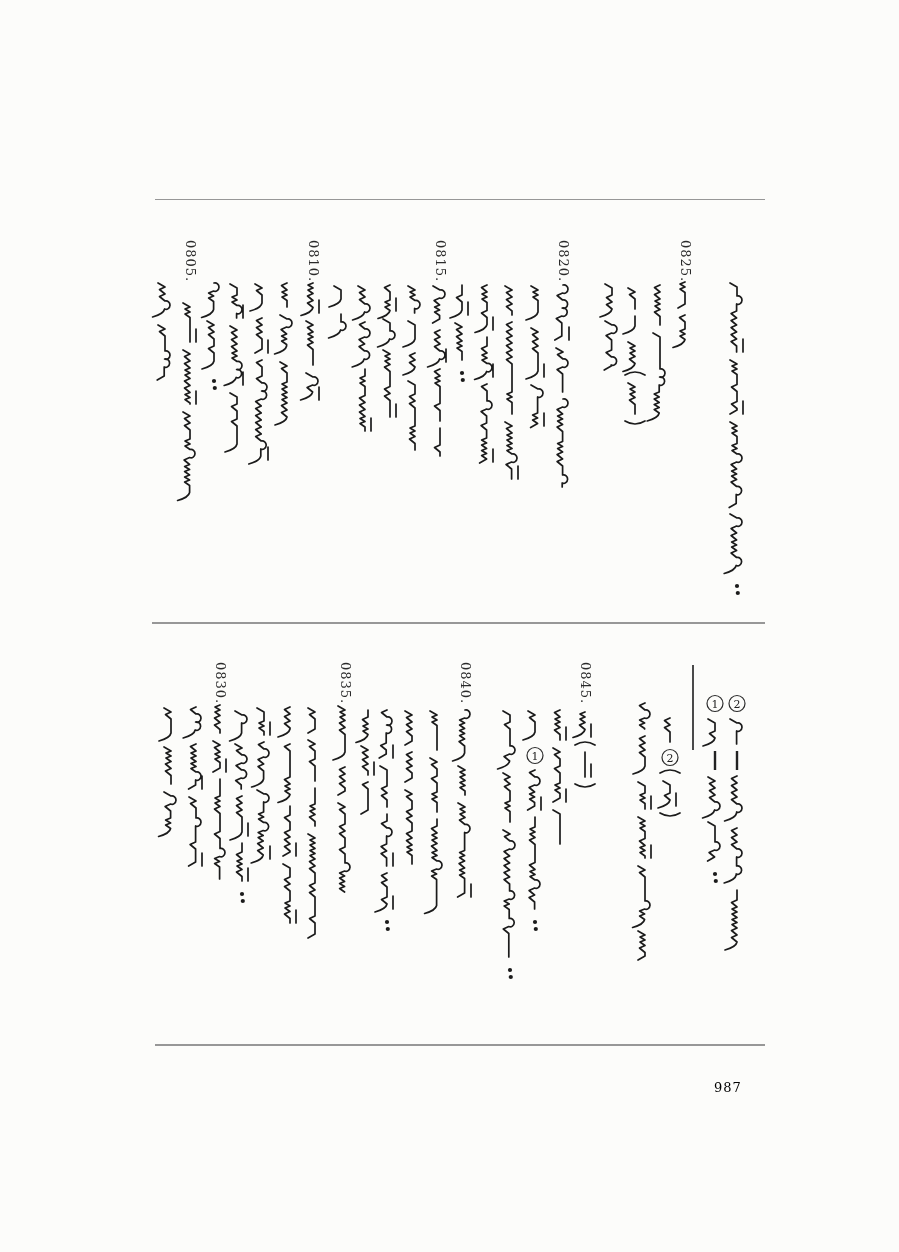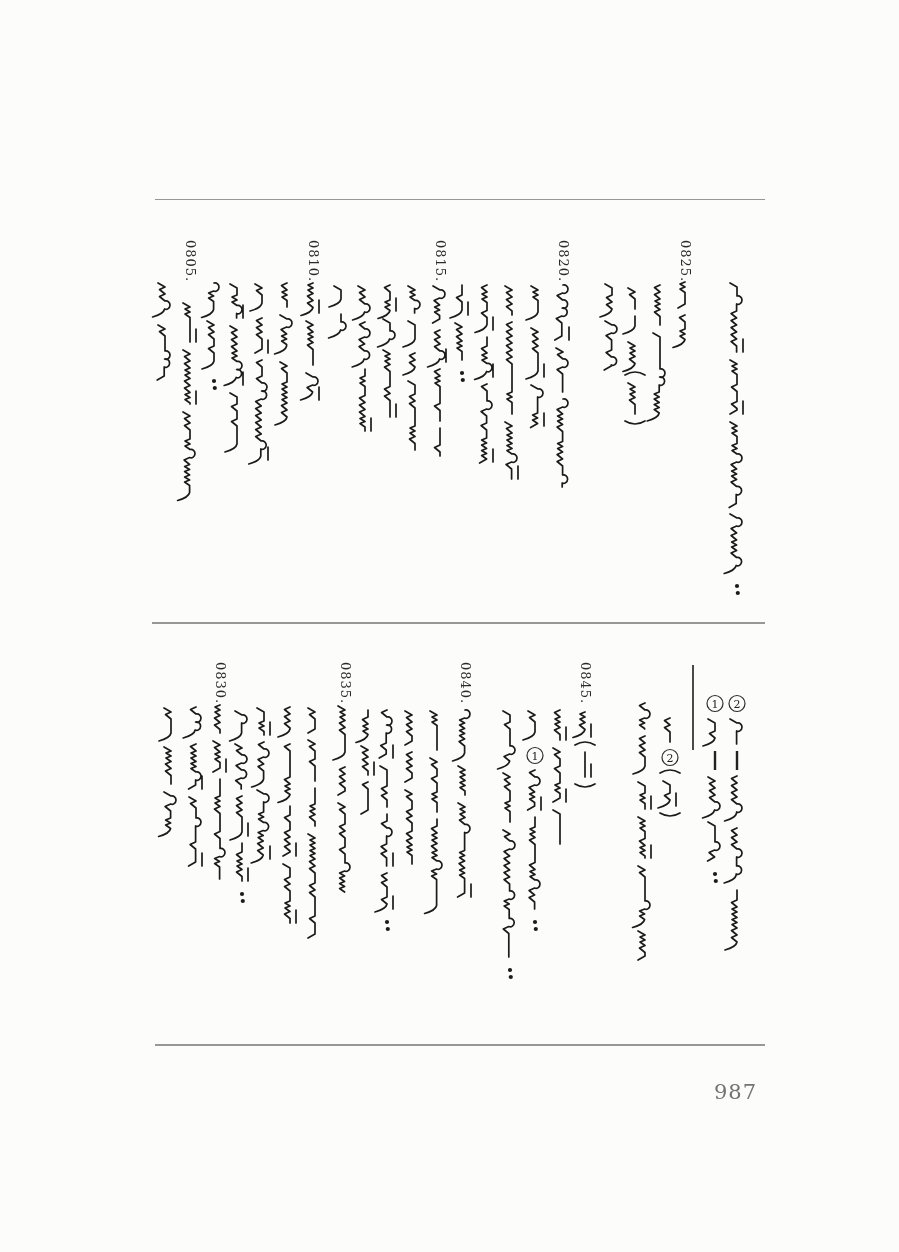--- a/index.html
+++ b/index.html
@@ -4,21 +4,21 @@
 <title>Scanned page</title>
 <style>
   html,body{margin:0;padding:0;background:#e8e8e6;}
   #scan{position:relative;width:899px;height:1252px;background:#fcfcfa;overflow:hidden;
         font-family:"DejaVu Serif","Liberation Serif",serif;}
   .rule{position:absolute;background:#979797;}
   .vrule{position:absolute;background:#4a4a4a;}
   .entry-number{position:absolute;display:flex;align-items:center;justify-content:center;
         font-size:13px;letter-spacing:1px;color:#2a2a2a;transform:rotate(90deg);
         width:60px;height:16px;line-height:16px;}
-  .page-number{position:absolute;font-size:21px;letter-spacing:1px;color:#737373;}
+  .page-number{position:absolute;font-size:13px;letter-spacing:1px;color:#000000;}
   svg.mcol{position:absolute;}
   svg.mcol path{stroke:#1b1b1b;stroke-width:1.7;fill:none;stroke-linecap:round;stroke-linejoin:round;}
   svg.mcol circle.ring{stroke:#2c2c2c;stroke-width:1.2;fill:none;}
   svg.mcol text{font-family:"DejaVu Serif","Liberation Serif",serif;fill:#222;}
   svg.mcol rect.vdash{fill:#222;}
   svg.mcol circle.dot{fill:#1b1b1b;stroke:none;}
 </style>
 </head>
 <body>
 

